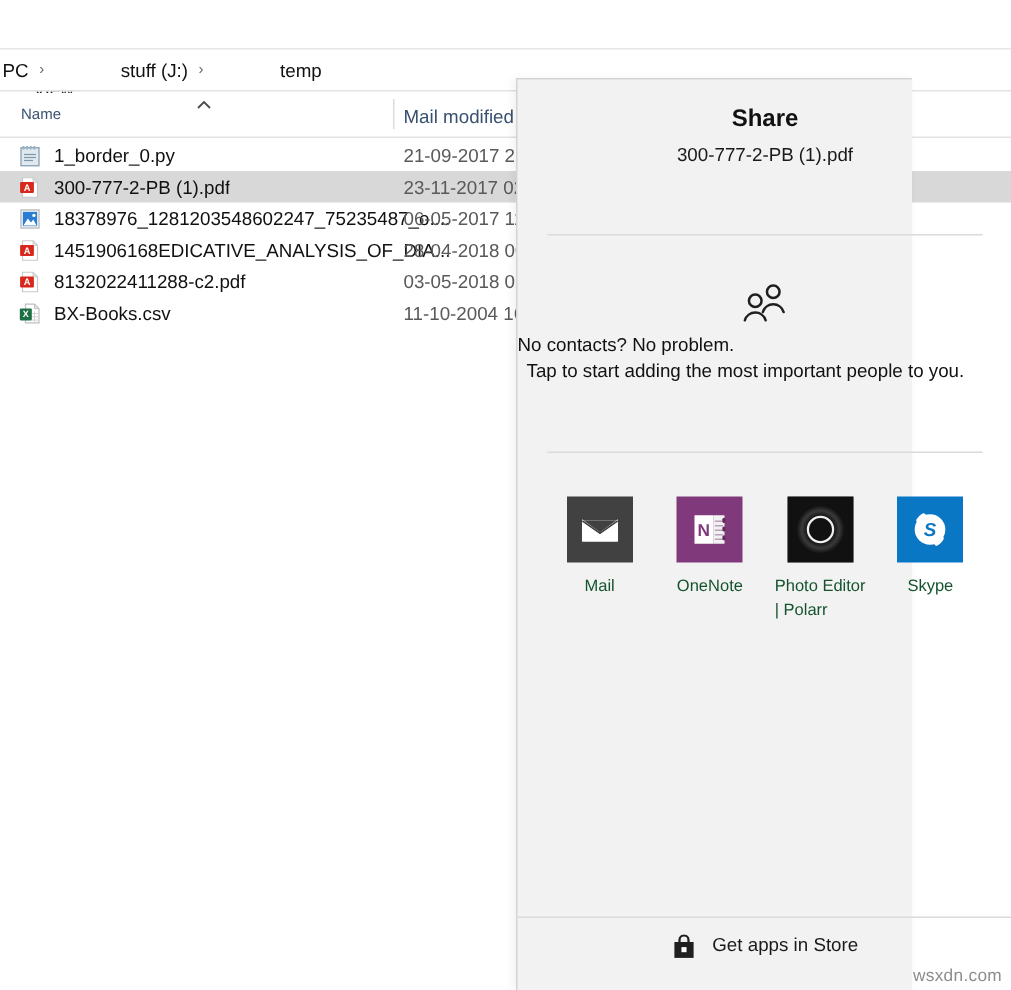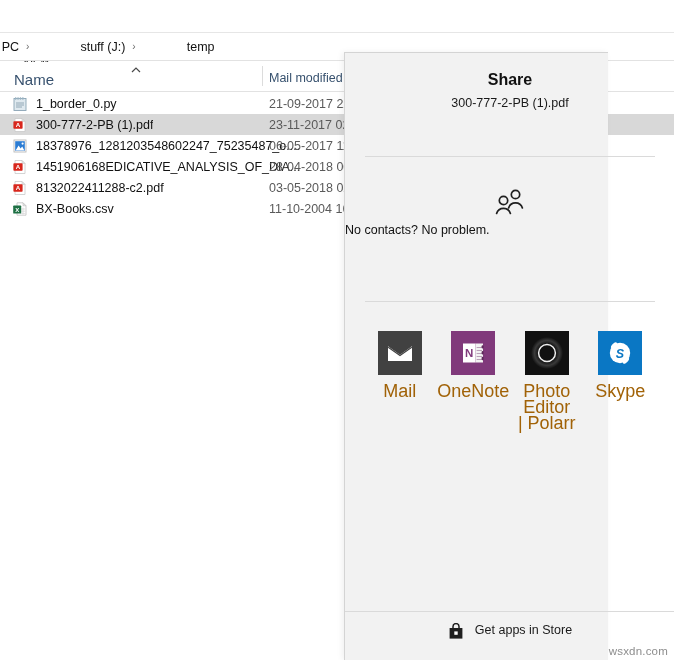--- a/index.html
+++ b/index.html
@@ -74,21 +74,21 @@
   .col-header {
     position: absolute;
     left: 0; top: 62px;
     width: 674px; height: 30px;
     background: #ffffff;
     border-bottom: 1px solid #e2e2e2;
   }
   .col-name {
     position: absolute;
     left: 14px; top: 9px;
-    font-size: 15px;
+    font-size: 10px;
     color: #2b5797;
     color: #37516e;
   }
   .col-date {
     position: absolute;
     left: 269px; top: 9px;
     font-size: 12.5px;
     color: #37516e;
     white-space: nowrap;
   }
@@ -227,23 +227,22 @@
   .app-tile {
     width: 44px; height: 44px;
     position: relative;
     display: flex;
     align-items: center;
     justify-content: center;
     overflow: hidden;
   }
   .app-label {
     margin-top: 8px;
-    font-size: 18px;
-    color: #a16207;
-    text-align: center;
+    font-size: 11px;
+    color: #14532d;
     line-height: 16px;
     white-space: pre-line;
   }
 
   
   .store-btn {
     position: absolute;
     left: 0; top: 570px;
     width: 330px;
     height: 34px;
@@ -399,20 +398,21 @@
     <div class="contacts-block">
       <div class="people-icon-wrap">
         <svg width="34" height="28" viewBox="0 0 34 28">
           <circle cx="22.5" cy="6.5" r="4.2" fill="none" stroke="#1f1f1f" stroke-width="1.7"></circle>
           <path d="M15.6 20 a7.2 7.2 0 0 1 13.8 0" fill="none" stroke="#1f1f1f" stroke-width="1.7" stroke-linecap="round"></path>
           <circle cx="10.5" cy="12.5" r="4.2" fill="none" stroke="#1f1f1f" stroke-width="1.7"></circle>
           <path d="M3.6 25.5 a7.2 7.2 0 0 1 13.8 0" fill="none" stroke="#1f1f1f" stroke-width="1.7" stroke-linecap="round"></path>
         </svg>
       </div>
       <div class="contacts-head">No contacts? No problem.</div>
+      <div class="contacts-sub">Tap to start adding the most important people to you.</div>
     </div>
 
     <div class="panel-sep sep-bottom"></div>
 
     <div class="apps-row">
 
       <div class="app-item">
         <div class="app-tile" style="background:#414141">
           <svg width="26" height="20" viewBox="0 0 26 20">
             <path d="M1 4 h24 v14 h-24 z" fill="#ffffff"></path>

